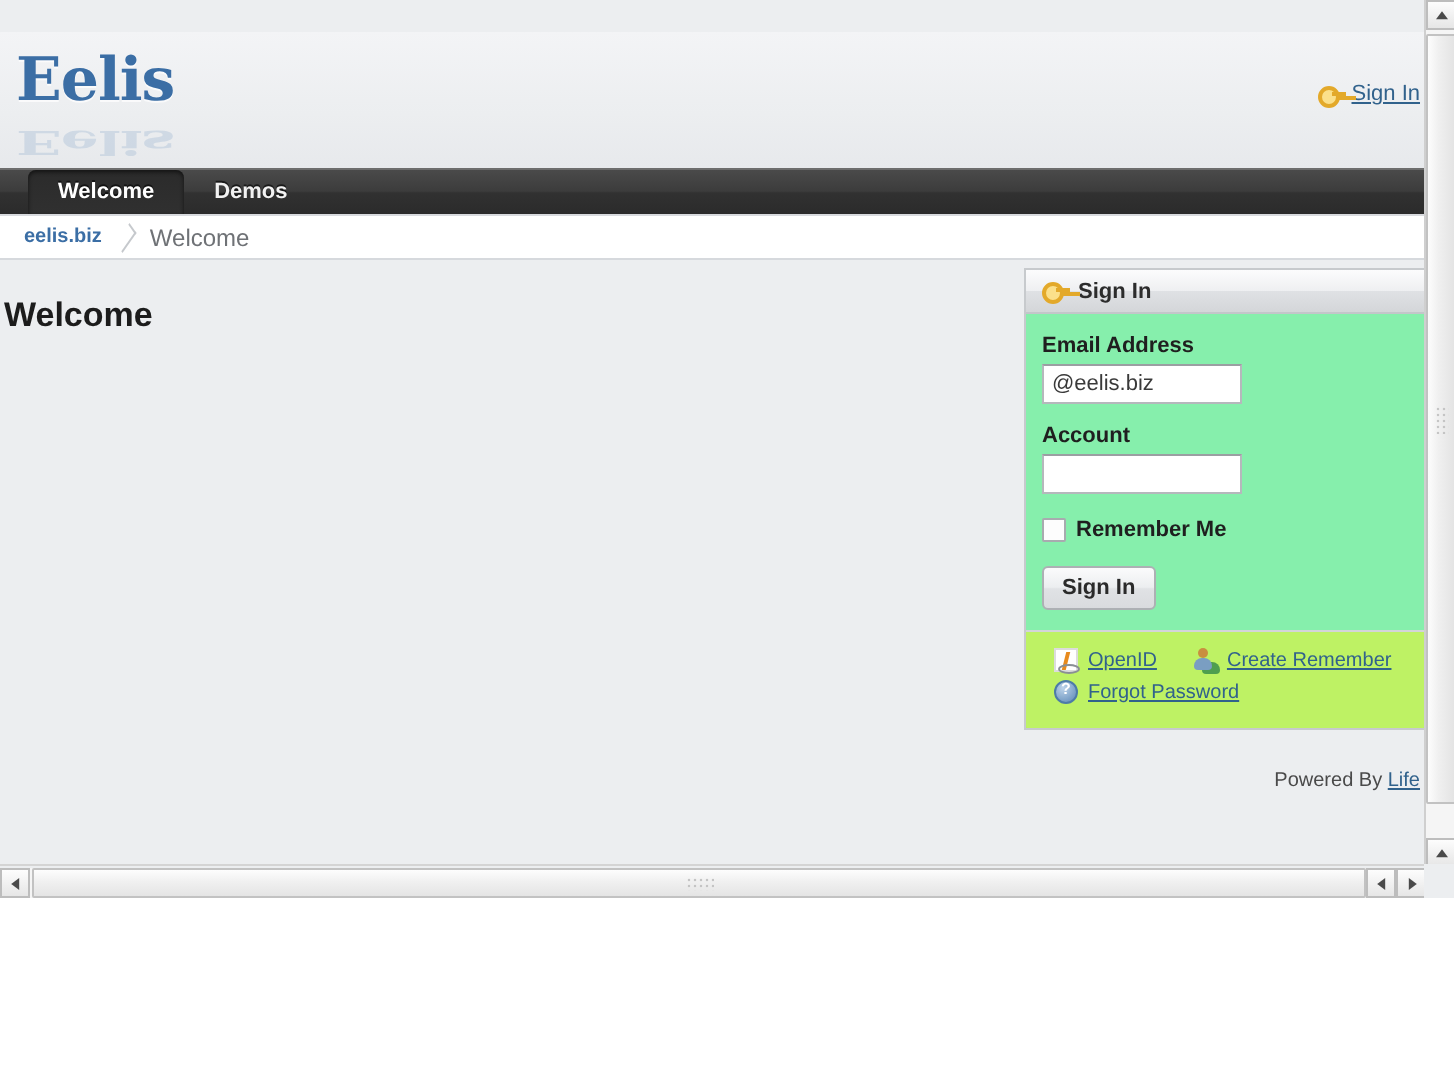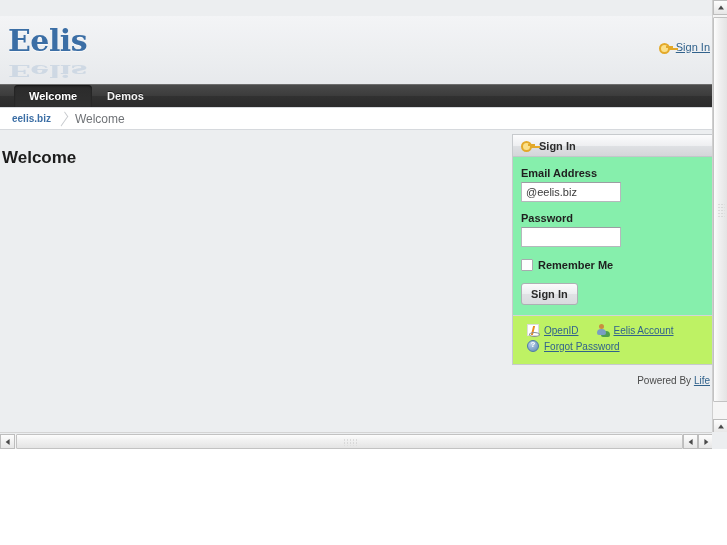--- a/index.html
+++ b/index.html
@@ -346,21 +346,21 @@
     color: #ffffff;
     line-height: 12px;
   }
 
   
   .powered {
     text-align: right;
     font-size: 10px;
     color: #4a4a4a;
     padding-right: 2px;
-    margin-top: 10px;
+    margin-top: 20px;
   }
   .powered a {
     color: #31628c;
     text-decoration: underline;
   }
 
   
   .scroll-v {
     position: absolute;
     right: 0; top: 0;
@@ -499,40 +499,40 @@
           </div>
 
           <div class="portlet-body">
 
             <div class="field-group">
               <div class="field-label">Email Address</div>
               <input class="text-input" type="text" value="@eelis.biz" style="">
             </div>
 
             <div class="field-group">
-              <div class="field-label">Password</div>
+              <div class="field-label">Account</div>
               <input class="text-input" type="password" value="" style="">
             </div>
 
             <div class="remember-row">
               <span class="checkbox"></span>
               <span class="remember-label">Remember Me</span>
             </div>
 
             <button class="btn">Sign In</button>
 
           </div>
 
           <div class="portlet-footer">
             <div class="link-row">
               <span class="ico ico-openid"></span>
               <span class="mini-link">OpenID</span>
               <span class="spacer-gap"></span>
               <span class="ico ico-user"></span>
-              <span class="mini-link">Eelis Account</span>
+              <span class="mini-link">Create Remember</span>
             </div>
             <div class="link-row">
               <span class="ico ico-help"></span>
               <span class="mini-link">Forgot Password</span>
             </div>
           </div>
 
         </div>
 
         <div class="powered">

